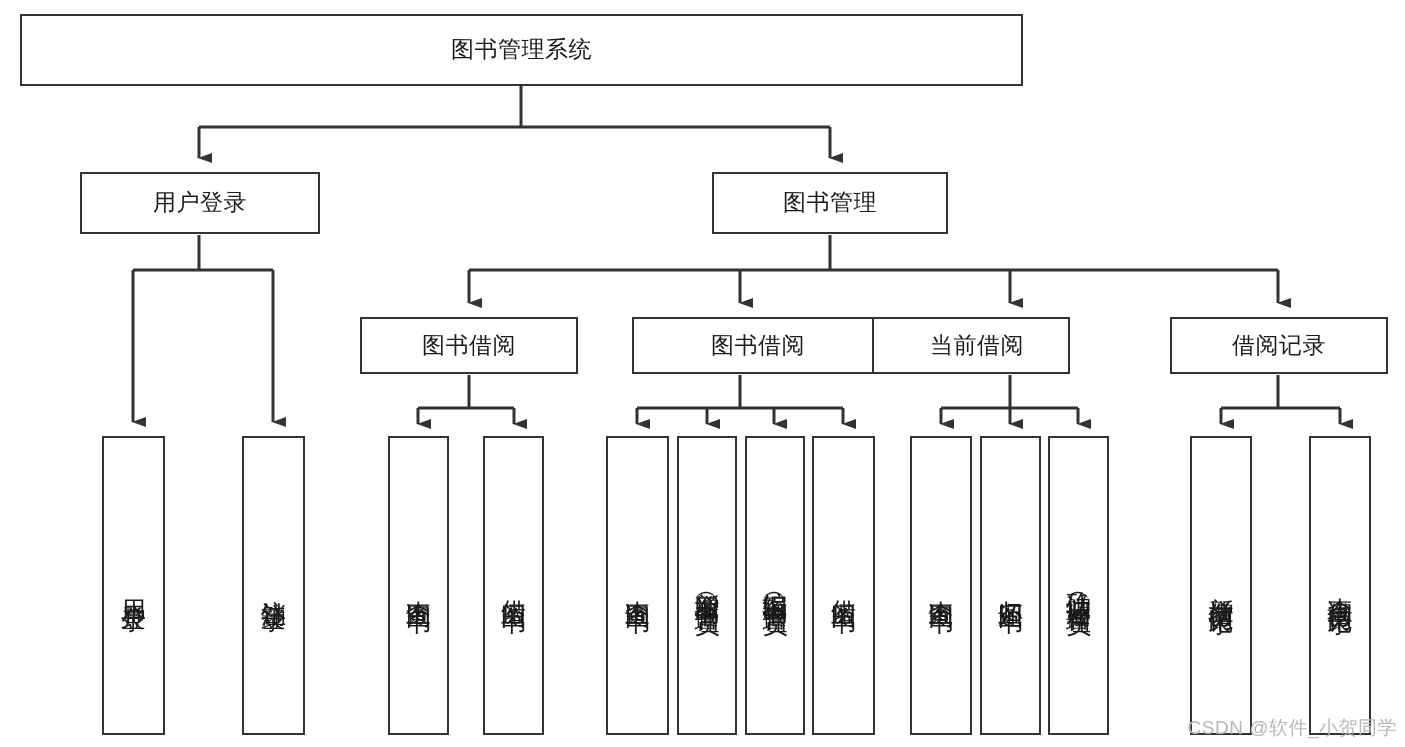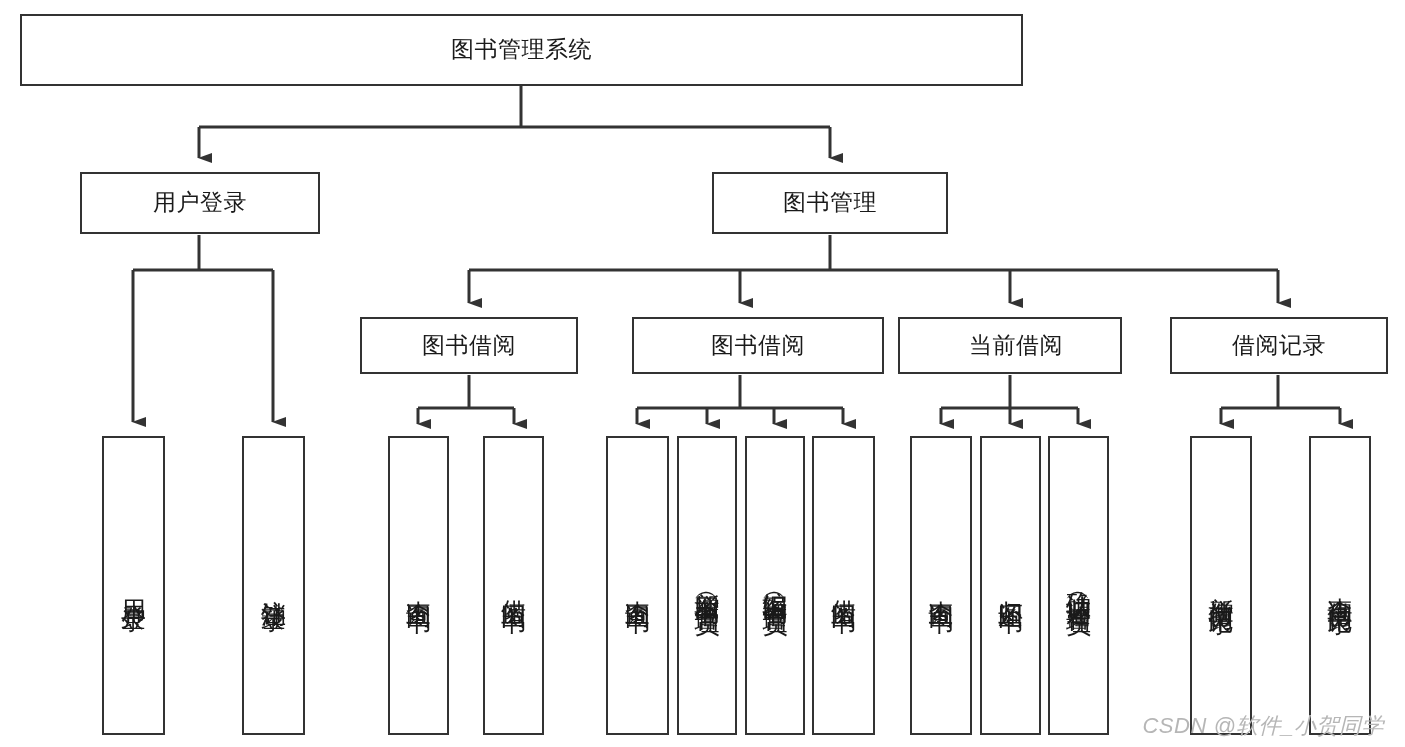--- a/index.html
+++ b/index.html
@@ -51,27 +51,26 @@
   }
   .node.vert .lbl {
     writing-mode: vertical-rl;
     text-orientation: upright;
     font-size: 25px;
     letter-spacing: 3px;
     line-height: 1.0;
   }
   #watermark {
     position: absolute;
-    right: 21px;
+    right: 8px;
     bottom: 6px;
-    font-size: 22px;
+    font-size: 19px;
     color: #b6b6b6;
     letter-spacing: 0.5px;
     white-space: nowrap;
-    font-style: italic;
   }
 </style>
 </head>
 <body>
 
 <div id="canvas">
 
   <svg id="edges" viewBox="0 0 1405 747" width="1405" height="747">
     <defs>
       <marker id="arr" markerWidth="12" markerHeight="14" refX="5" refY="13" orient="auto" markerUnits="userSpaceOnUse">
@@ -135,21 +134,21 @@
   <div class="node horiz" style="left:712px; top:172px; width:236px; height:62px;">
     <span class="lbl">图书管理</span>
   </div>
 
   <div class="node horiz" style="left:360px; top:317px; width:218px; height:57px;">
     <span class="lbl">图书借阅</span>
   </div>
   <div class="node horiz" style="left:632px; top:317px; width:252px; height:57px;">
     <span class="lbl">图书借阅</span>
   </div>
-  <div class="node horiz" style="left:898px; top:317px; width:224px; height:57px;padding-left:12px;">
+  <div class="node horiz" style="left:872px; top:317px; width:198px; height:57px;padding-left:12px;">
     <span class="lbl">当前借阅</span>
   </div>
   <div class="node horiz" style="left:1170px; top:317px; width:218px; height:57px;align-items:center;">
     <span class="lbl">借阅记录</span>
   </div>
 
   <div class="node vert" style="left:102px; top:436px; width:63px; height:299px;">
     <span class="lbl">用户登录</span>
   </div>
   <div class="node vert" style="left:242px; top:436px; width:63px; height:299px;">

